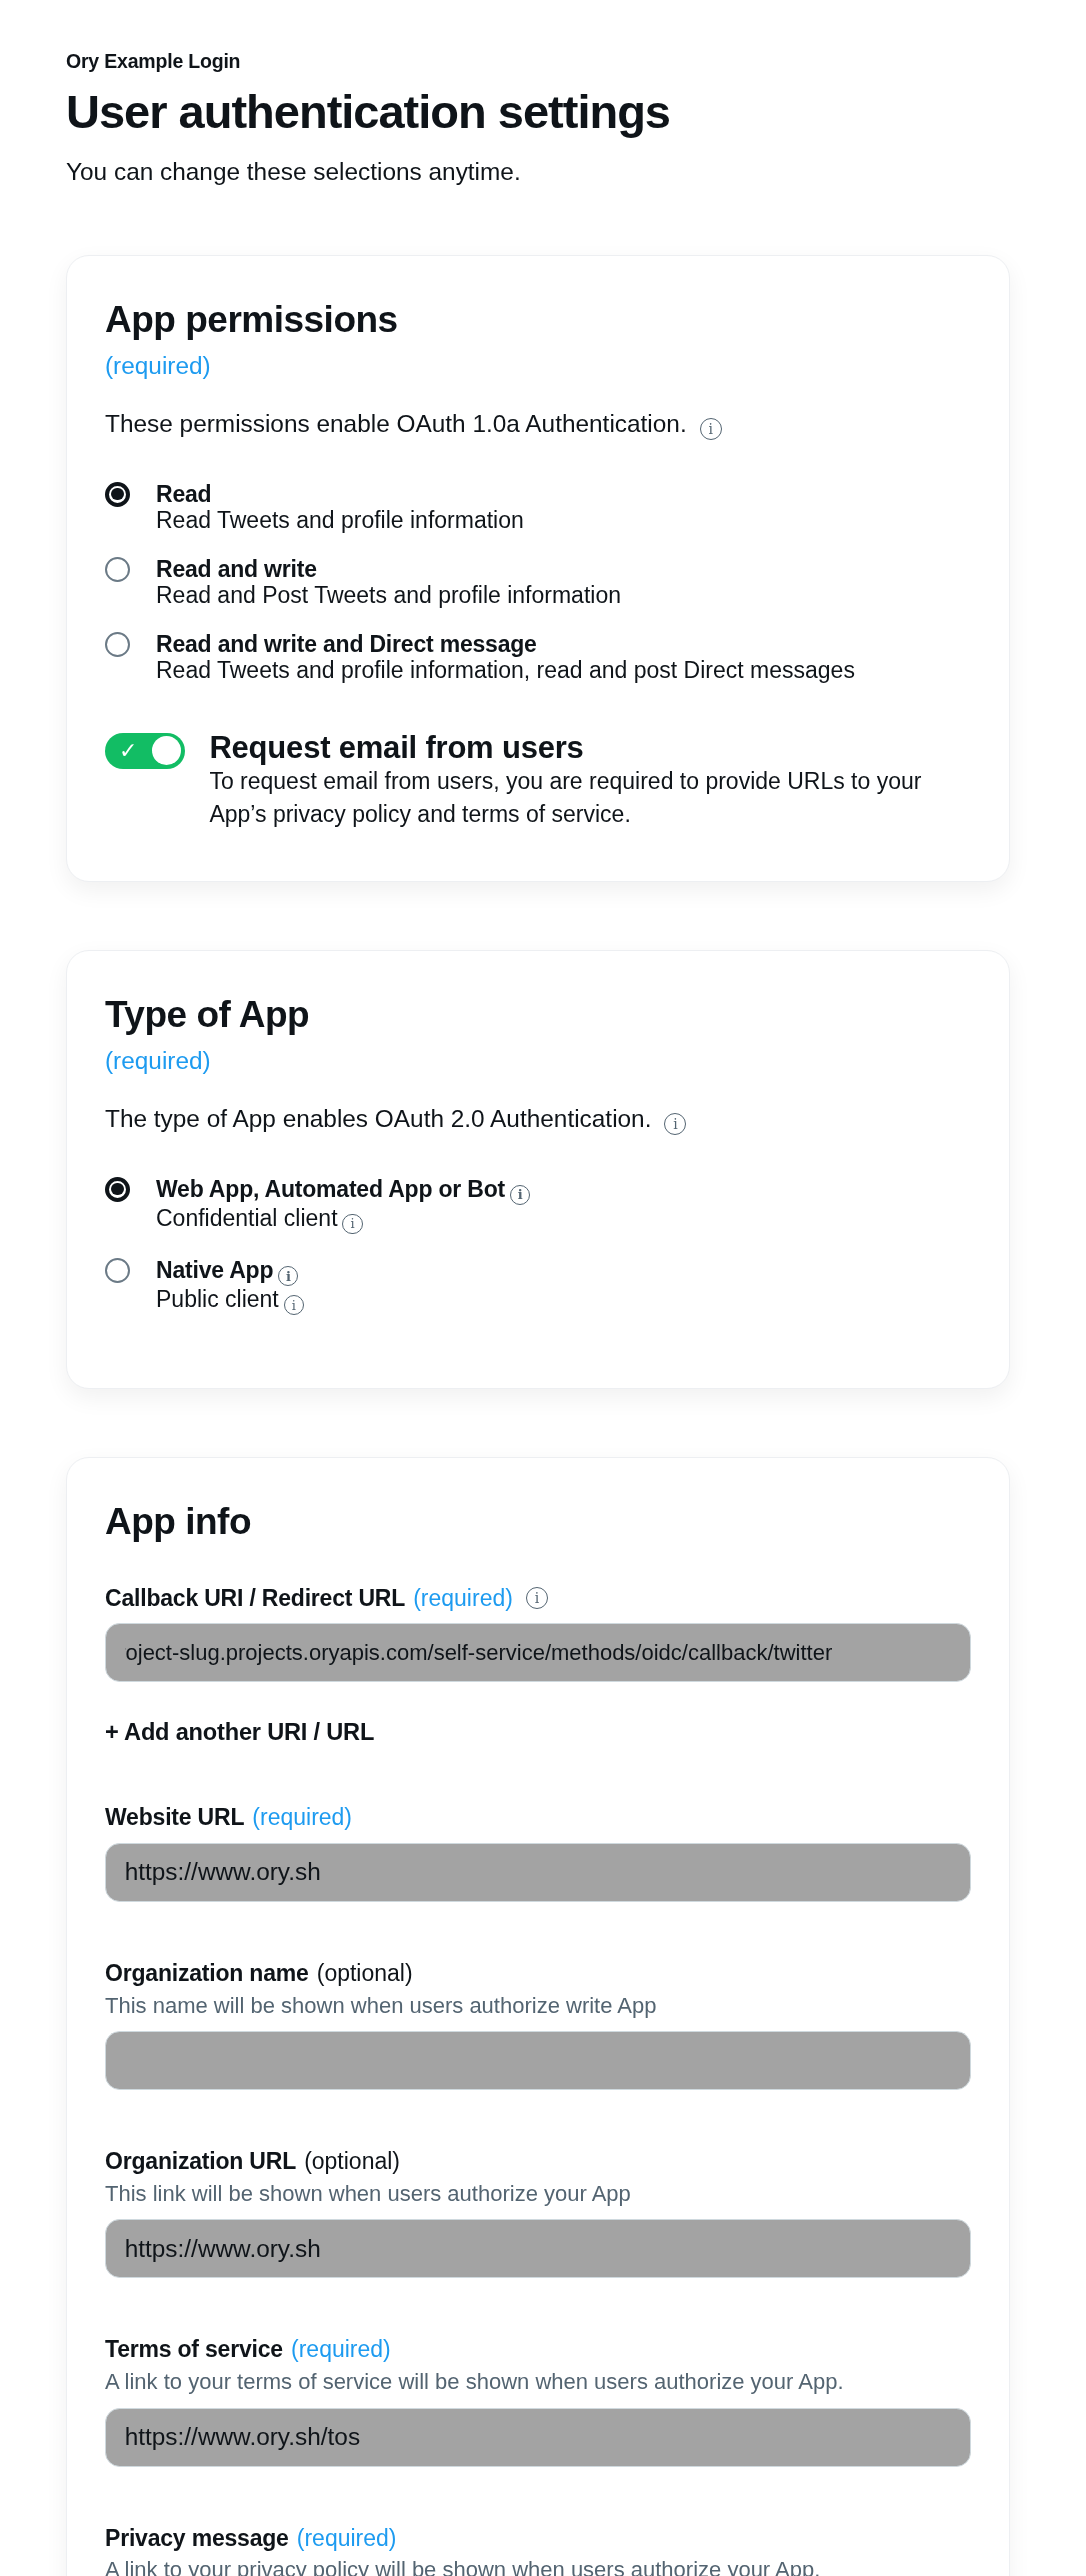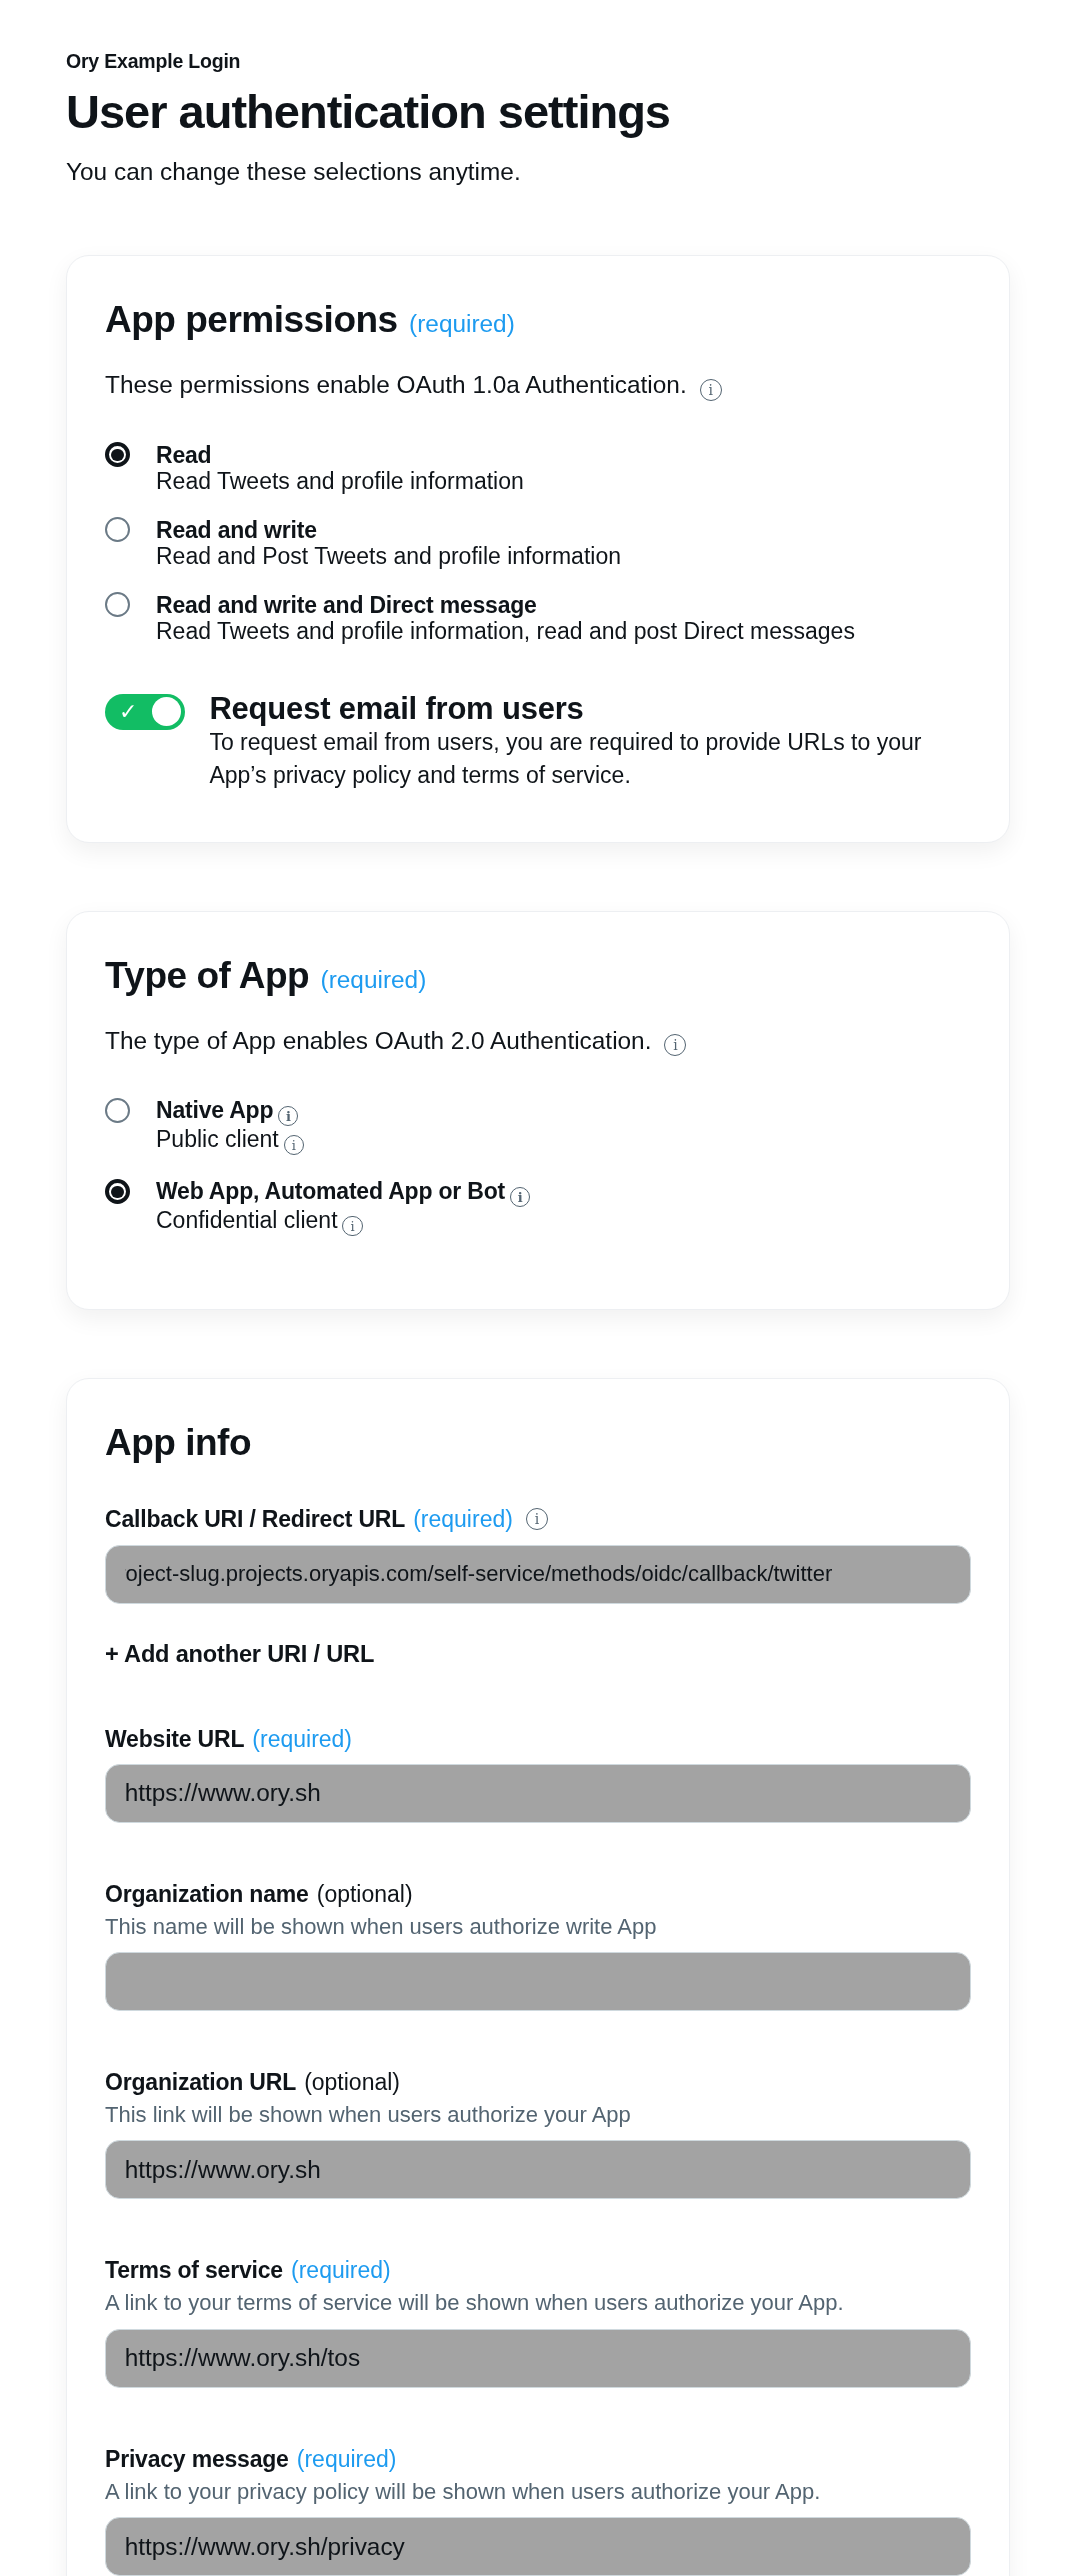--- a/index.html
+++ b/index.html
@@ -33,21 +33,21 @@
     background: #fff;
     padding: 44px 38px 50px;
   }
   .card h2 {
     font-size: 37px;
     font-weight: 800;
     letter-spacing: -0.5px;
     line-height: 1.1;
     display: inline;
   }
-  .card-title-row { display: flex; align-items: baseline; gap: 11.4px; }
+  .card-title-row { display: flex; align-items: baseline; gap: 11.4px; flex-direction: column; }
   .required-big { font-size: 24.4px; color: #1d9bf0; font-weight: 400; }
   .card-subtitle { margin-top: 28px; font-size: 24.4px; line-height: 1.3; display: flex; align-items: flex-end; gap: 8.1px; }
 
   
   .info-icon {
     display: inline-flex;
     align-items: center;
     justify-content: center;
     width: 22px; height: 22px;
     border: 1.6px solid #536471;
@@ -208,31 +208,31 @@
       <h2>Type of App</h2>
       <span class="required-big">(required)</span>
     </div>
     <div class="card-subtitle">
       <span>The type of App enables OAuth 2.0 Authentication.</span>
       <span class="info-icon">i</span>
     </div>
 
     <div class="options">
       <div class="option">
+        <span class="radio checked"></span>
+        <span>
+          <div class="option-label"><span>Web App, Automated App or Bot</span><span class="info-icon sm">i</span></div>
+          <div class="option-desc"><span>Confidential client</span><span class="info-icon sm">i</span></div>
+        </span>
+      </div>
+      <div class="option">
         <span class="radio"></span>
         <span>
           <div class="option-label"><span>Native App</span><span class="info-icon sm">i</span></div>
           <div class="option-desc"><span>Public client</span><span class="info-icon sm">i</span></div>
-        </span>
-      </div>
-      <div class="option">
-        <span class="radio checked"></span>
-        <span>
-          <div class="option-label"><span>Web App, Automated App or Bot</span><span class="info-icon sm">i</span></div>
-          <div class="option-desc"><span>Confidential client</span><span class="info-icon sm">i</span></div>
         </span>
       </div>
     </div>
   </section>
 
   <section class="card">
     <div class="card-title-row">
       <h2>App info</h2>
     </div>
 

